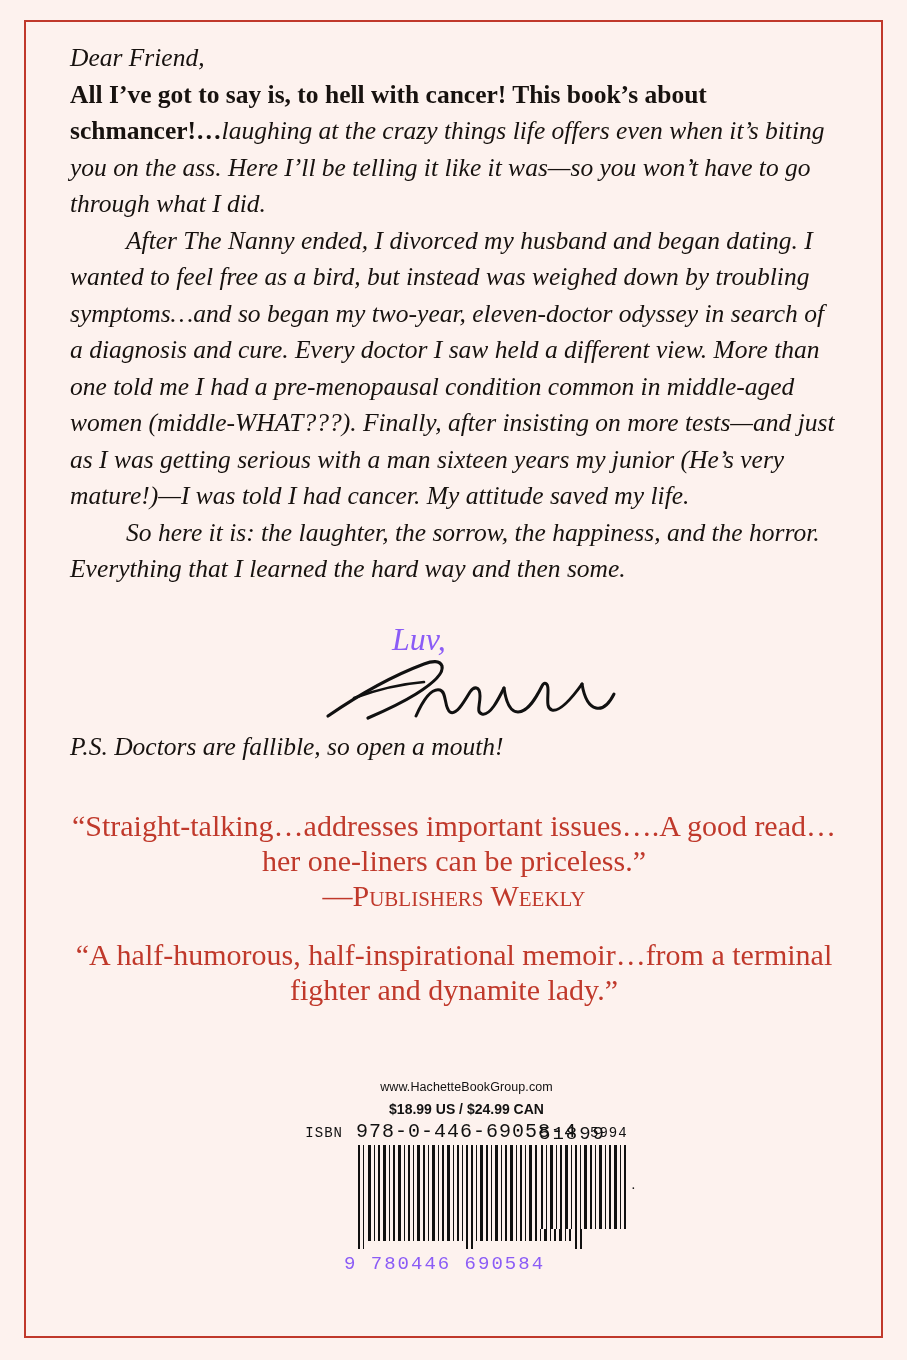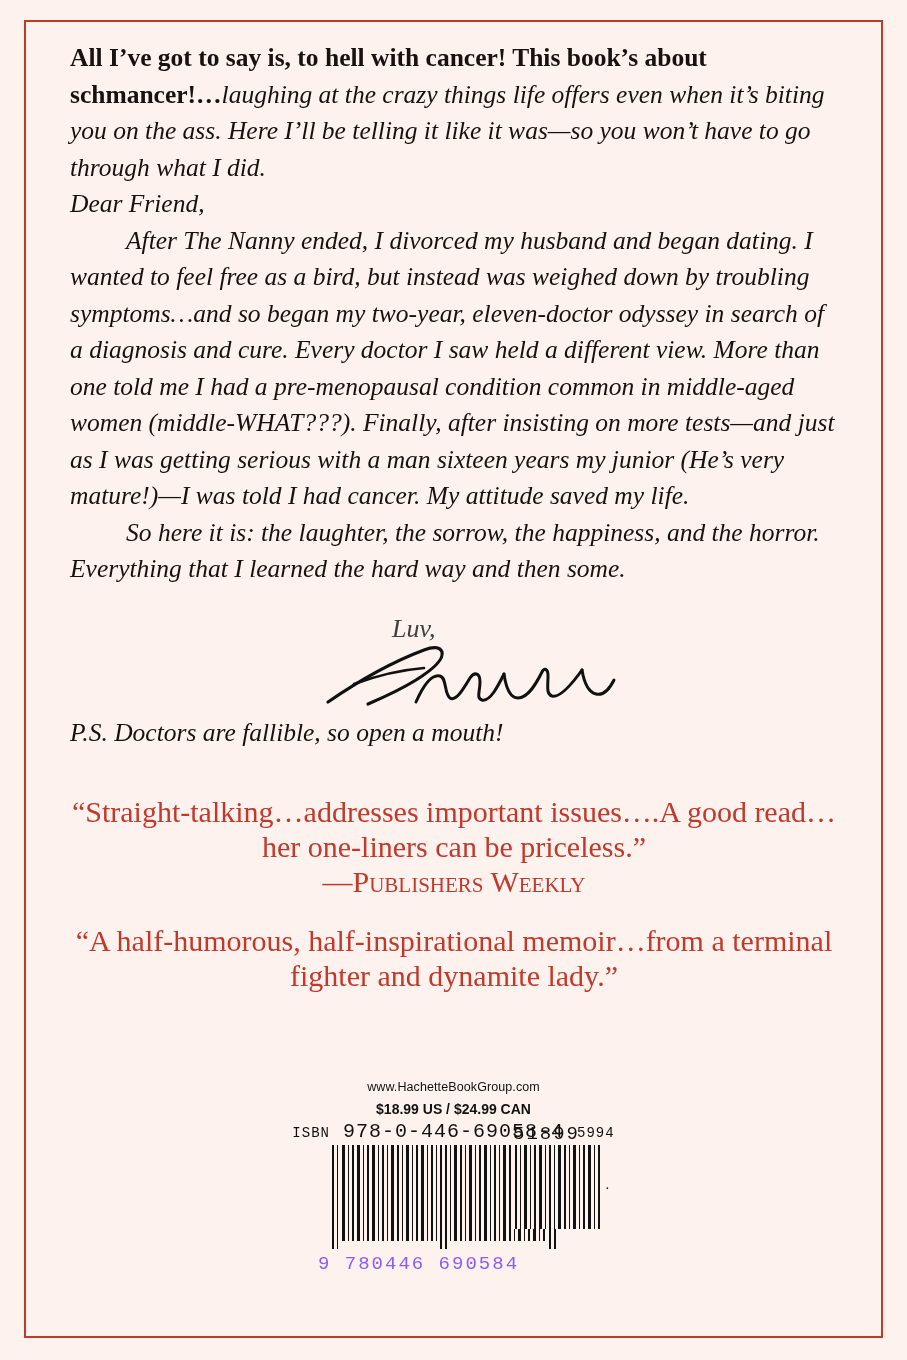--- a/index.html
+++ b/index.html
@@ -50,25 +50,25 @@
   .letter .indent {
     text-indent: 56px;
   }
   .bold {
     font-weight: bold;
   }
   .nonitalic {
     font-style: normal;
   }
   .luv {
-    margin-top: 26px;
+    margin-top: 33px;
     margin-left: 322px;
     font-style: italic;
-    font-size: 26px;
-    color: #404040;
+    font-size: 32px;
+    color: #8b5cf6;
   }
   .signature {
     margin-left: 250px;
     margin-top: -4px;
     height: 78px;
   }
   .signature svg {
     display: block;
   }
   .ps {
@@ -100,20 +100,21 @@
   }
   .italic-attrib {
     font-style: italic;
   }
   .footer {
     position: absolute;
     left: 0;
     right: 0;
     top: 1080px;
     text-align: center;
+    padding-left: 26px;
   }
   .website {
     font-family: "Liberation Sans", sans-serif;
     font-size: 12.5px;
     color: #111111;
     letter-spacing: 0.1px;
   }
   .price {
     margin-top: 7px;
     font-family: "Liberation Sans", sans-serif;
@@ -174,22 +175,22 @@
 </style>
 </head>
 <body>
 
 <div class="page">
   <div class="inner-border"></div>
 
   <div class="content">
 
     <div class="letter">
+      <p>Dear Friend,</p>
       <p><span class="bold nonitalic">All I’ve got to say is, to hell with cancer! This book’s about schmancer!…</span><span>laughing at the crazy things life offers even when it’s biting you on the ass. Here I’ll be telling it like it was—so you won’t have to go through what I did.</span></p>
-      <p>Dear Friend,</p>
       <p class="indent">After The Nanny ended, I divorced my husband and began dating. I wanted to feel free as a bird, but instead was weighed down by troubling symptoms…and so began my two-year, eleven-doctor odyssey in search of a diagnosis and cure. Every doctor I saw held a different view. More than one told me I had a pre-menopausal condition common in middle-aged women (middle-WHAT???). Finally, after insisting on more tests—and just as I was getting serious with a man sixteen years my junior (He’s very mature!)—I was told I had cancer. My attitude saved my life.</p>
       <p class="indent">So here it is: the laughter, the sorrow, the happiness, and the horror. Everything that I learned the hard way and then some.</p>
     </div>
 
     <div class="luv">Luv,</div>
 
     <div class="signature">
       <svg width="300" height="78" viewBox="0 0 300 78" aria-hidden="true">
         <g fill="none" stroke="#111111" stroke-linecap="round" stroke-linejoin="round">
           <path d="M8 62 C 40 40, 72 22, 104 10 C 112 7, 120 6, 122 12 C 124 20, 112 30, 96 40 C 80 50, 62 58, 48 64" stroke-width="3.2"></path>

